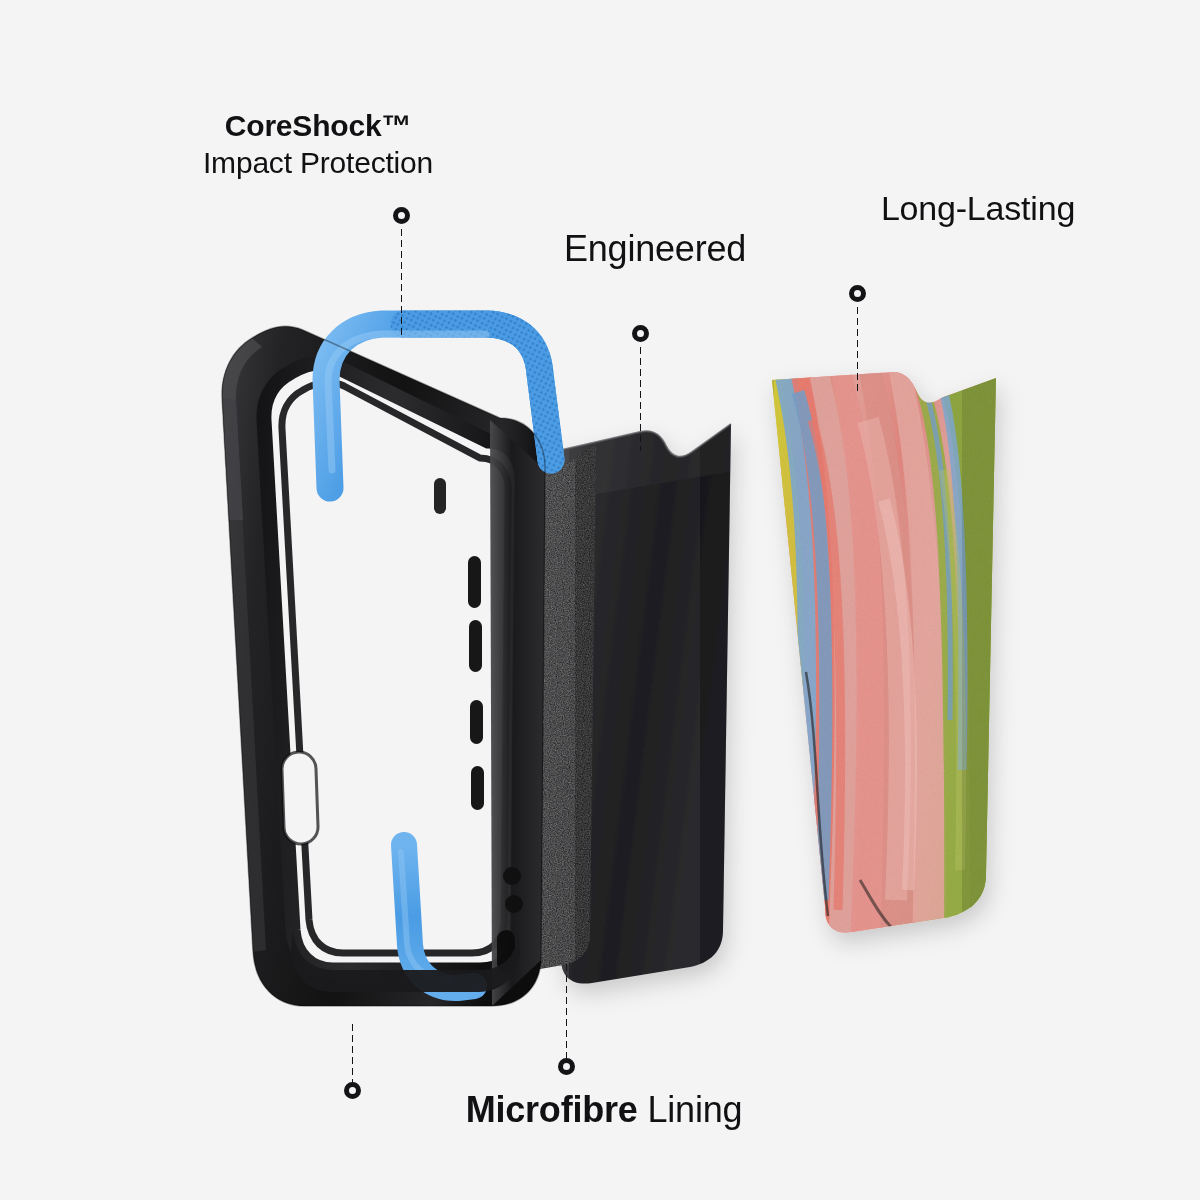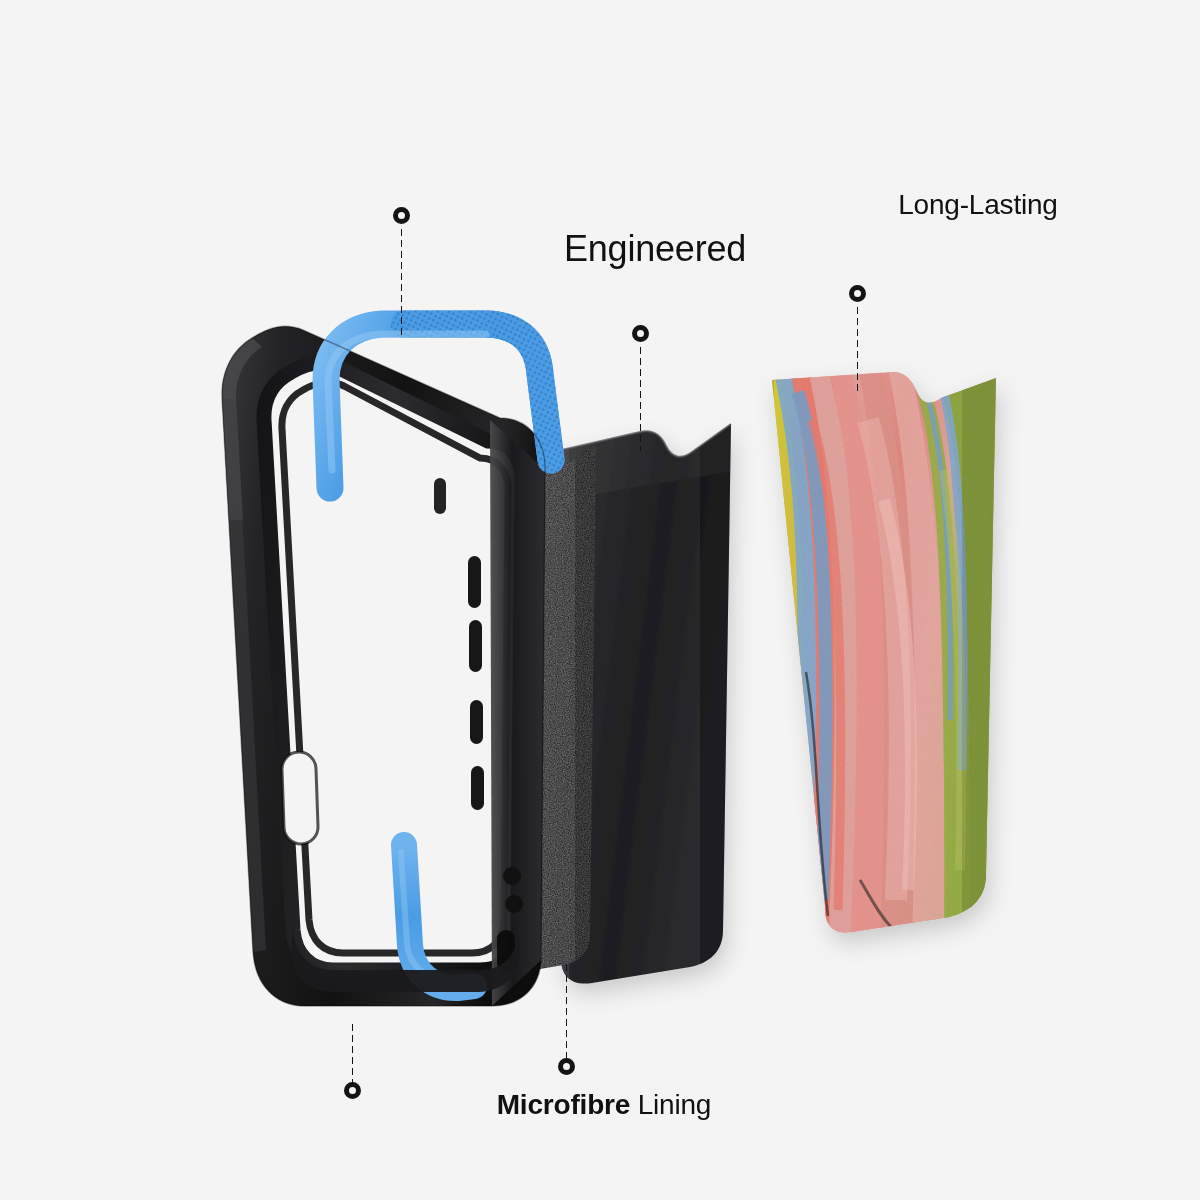--- a/index.html
+++ b/index.html
@@ -26,23 +26,23 @@
     letter-spacing: -0.2px;
   }
   .callout .ln {
     display: block;
   }
   .ln.bold { font-weight: 700; }
   .ln.reg  { font-weight: 400; }
 
   .c-coreshock { left: 120px;  top: 108px; width: 396px; font-size: 30px; }
   .c-poly      { left: 455px;  top: 227px; width: 400px; font-size: 36px; }
-  .c-print     { left: 810px;  top: 188px; width: 336px; font-size: 28px; }
+  .c-print     { left: 810px;  top: 188px; width: 336px; font-size: 34px; }
   .c-tpu       { left: 148px;  top: 1098px; width: 410px; font-size: 28px; }
-  .c-micro     { left: 390px;  top: 1088px; width: 428px; font-size: 28px; }
+  .c-micro     { left: 390px;  top: 1088px; width: 428px; font-size: 36px; }
   .inline-row  { display: block; }
   .inline-row b { font-weight: 700; }
   .inline-row span { font-weight: 400; }
 
   
   .leader {
     position: absolute;
     width: 5px;
   }
   .leader .dots {
@@ -399,20 +399,24 @@
   <div class="leader" style="left:350px; top:1022px; height:80px;">
     <div class="dots" style="top:0; height:62px;"></div>
     <div class="ring" style="top:60px;"></div>
   </div>
 
   <div class="leader" style="left:564px; top:962px; height:118px;">
     <div class="dots" style="top:0; height:98px;"></div>
     <div class="ring" style="top:96px;"></div>
   </div>
 
+  <div class="callout c-coreshock">
+    <span class="ln bold">CoreShock™</span>
+    <span class="ln reg">Impact Protection</span>
+  </div>
 
   <div class="callout c-poly">
     <span class="ln reg">Engineered</span>
   </div>
 
   <div class="callout c-print">
     <span class="ln reg">Long-Lasting</span>
   </div>
 
 

